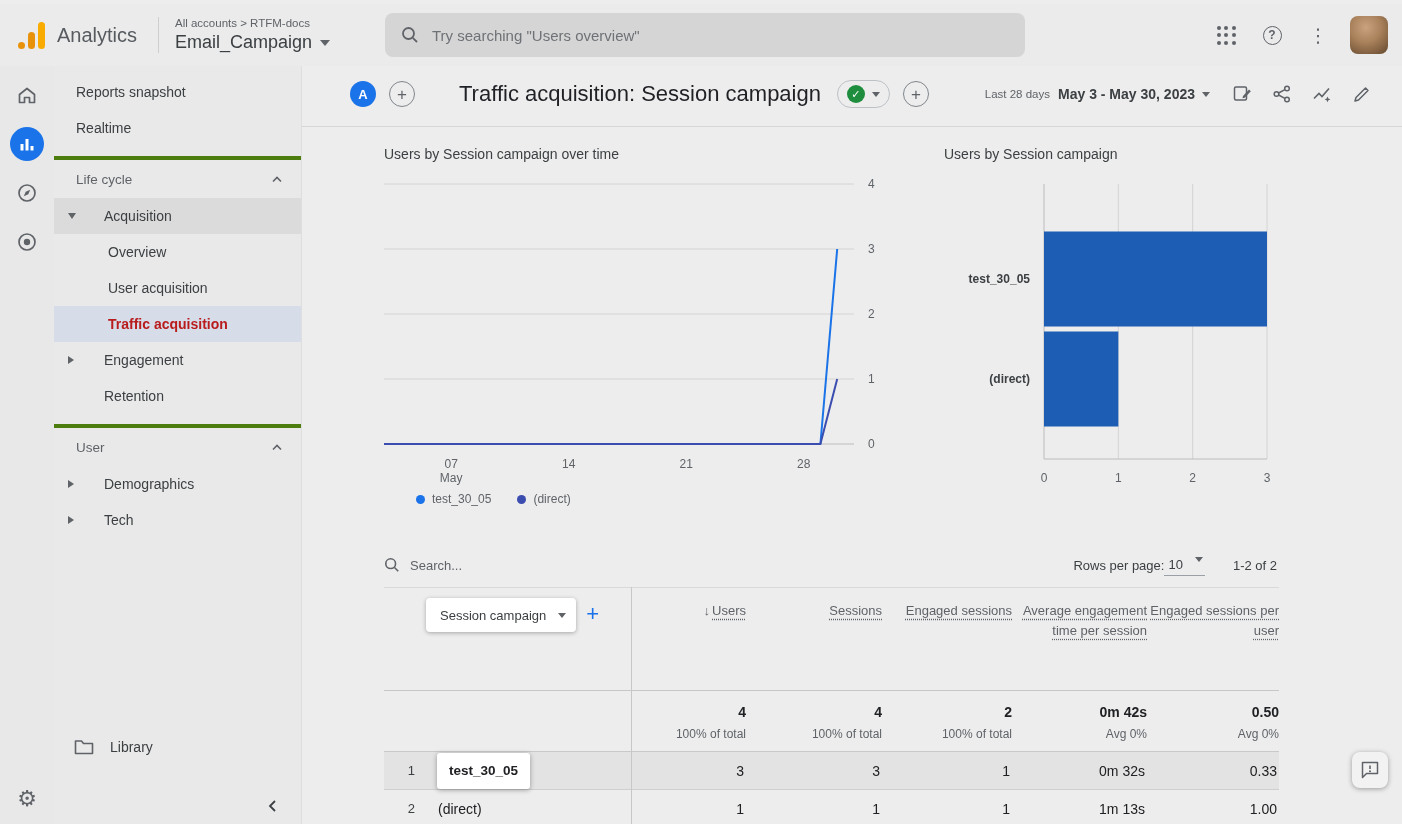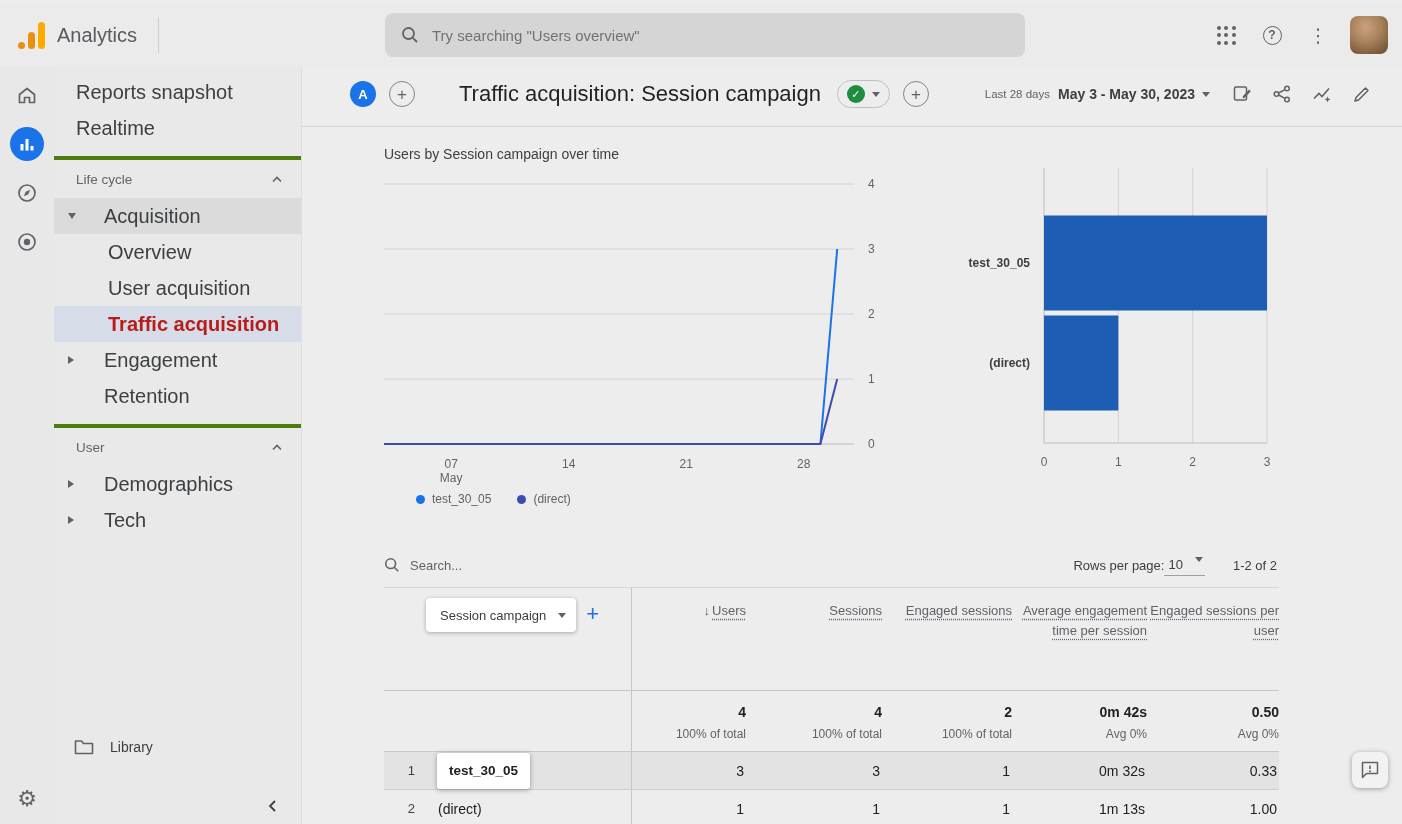--- a/index.html
+++ b/index.html
@@ -34,21 +34,21 @@
   .kebab { font-size:19px; color:#5f6368; line-height:1; }
   .avatar { width:38px; height:38px; border-radius:8px; margin-left:6px; margin-right:4px;
     background: radial-gradient(circle at 42% 30%, #caa37e 0%, #a8805a 45%, #7c5c3e 80%, #65492f 100%); }
   
   .rail { position:absolute; left:0; top:62px; bottom:0; width:54px; background:#e8e8e8; display:flex; flex-direction:column; align-items:center; padding-top:16px; gap:15px; z-index:5; }
   .rail-btn { width:34px; height:34px; border-radius:50%; display:flex; align-items:center; justify-content:center; cursor:pointer; }
   .rail-btn.active { background:#1a73e8; }
   .rail-gear { position:absolute; bottom:12px; left:0; width:54px; text-align:center; font-size:22px; color:#5f6368; cursor:pointer; }
   
   .nav { position:absolute; left:54px; top:62px; bottom:0; width:247px; background:#e9e9e9; padding-top:12px; z-index:4; }
-  .nav-item { height:36px; display:flex; align-items:center; font-size:20px; color:#3c4043; position:relative; cursor:pointer; }
+  .nav-item { height:36px; display:flex; align-items:center; font-size:14px; color:#3c4043; position:relative; cursor:pointer; }
   .pad1 { padding-left:22px; }
   .pad-lbl { padding-left:50px; }
   .pad-child { padding-left:54px; }
   .nav-item .arrow { position:absolute; left:14px; top:50%; transform:translateY(-50%); }
   .tri-down { width:0; height:0; border-left:4.5px solid transparent; border-right:4.5px solid transparent; border-top:6px solid #5f6368; }
   .tri-right { width:0; height:0; border-top:4.5px solid transparent; border-bottom:4.5px solid transparent; border-left:6px solid #5f6368; }
   .nav-section { height:42px; display:flex; align-items:center; font-size:13.5px; color:#5f6368; padding-left:22px; border-top:4px solid #4d7c0f; margin-top:10px; position:relative; cursor:pointer; }
   .nav-section .chev { position:absolute; right:18px; top:50%; transform:translateY(-50%); }
   .nav-item.expanded-bg { background:#dbdbdb; }
   .nav-item.selected { background:#d6dce8; color:#b91c1c; font-weight:bold; }
@@ -111,20 +111,27 @@
 <div class="topbar">
   <div class="logo-wrap">
     <span class="ga-logo">
         <span class="b1"></span>
         <span class="b2"></span>
         <span class="b3"></span>
       </span>
     <span class="app-name">Analytics</span>
   </div>
   <div class="tb-divider"></div>
+  <div class="crumb-block">
+    <span class="crumb-top">All accounts &gt; RTFM-docs</span>
+    <span class="property-row">
+      <span>Email_Campaign</span>
+      <span class="caret-down"></span>
+    </span>
+  </div>
   <div class="search-pill">
     <svg width="18" height="18" viewBox="0 0 18 18">
         <circle cx="7.5" cy="7.5" r="5.5" fill="none" stroke="#5f6368" stroke-width="1.8"></circle>
         <line x1="11.8" y1="11.8" x2="16" y2="16" stroke="#5f6368" stroke-width="1.8"></line>
       </svg>
     <input type="text" placeholder="Try searching &quot;Users overview&quot;" style="">
   </div>
   <div class="tb-right">
     <div class="icon-btn">
       <span class="apps-grid">
@@ -313,20 +320,21 @@
           <span>test_30_05</span>
         </span>
       <span class="legend-item">
           <span class="dot" style="background: rgb(60, 77, 176);"></span>
           <span>(direct)</span>
         </span>
     </div>
   </div>
 
   <div class="chart-right">
+    <div class="chart-title">Users by Session campaign</div>
     <svg width="345" height="316">
         <line x1="100" y1="12" x2="100" y2="287" stroke="#bcbcbc" stroke-width="1"></line>
         <text x="100" y="310" font-size="12" fill="#5f6368" text-anchor="middle">0</text>
         <line x1="174.33333333333331" y1="12" x2="174.33333333333331" y2="287" stroke="#d4d4d4" stroke-width="1"></line>
         <text x="174.33333333333331" y="310" font-size="12" fill="#5f6368" text-anchor="middle">1</text>
         <line x1="248.66666666666666" y1="12" x2="248.66666666666666" y2="287" stroke="#d4d4d4" stroke-width="1"></line>
         <text x="248.66666666666666" y="310" font-size="12" fill="#5f6368" text-anchor="middle">2</text>
         <line x1="323" y1="12" x2="323" y2="287" stroke="#d4d4d4" stroke-width="1"></line>
         <text x="323" y="310" font-size="12" fill="#5f6368" text-anchor="middle">3</text>
         <line x1="100" y1="287" x2="323" y2="287" stroke="#bcbcbc"></line>

